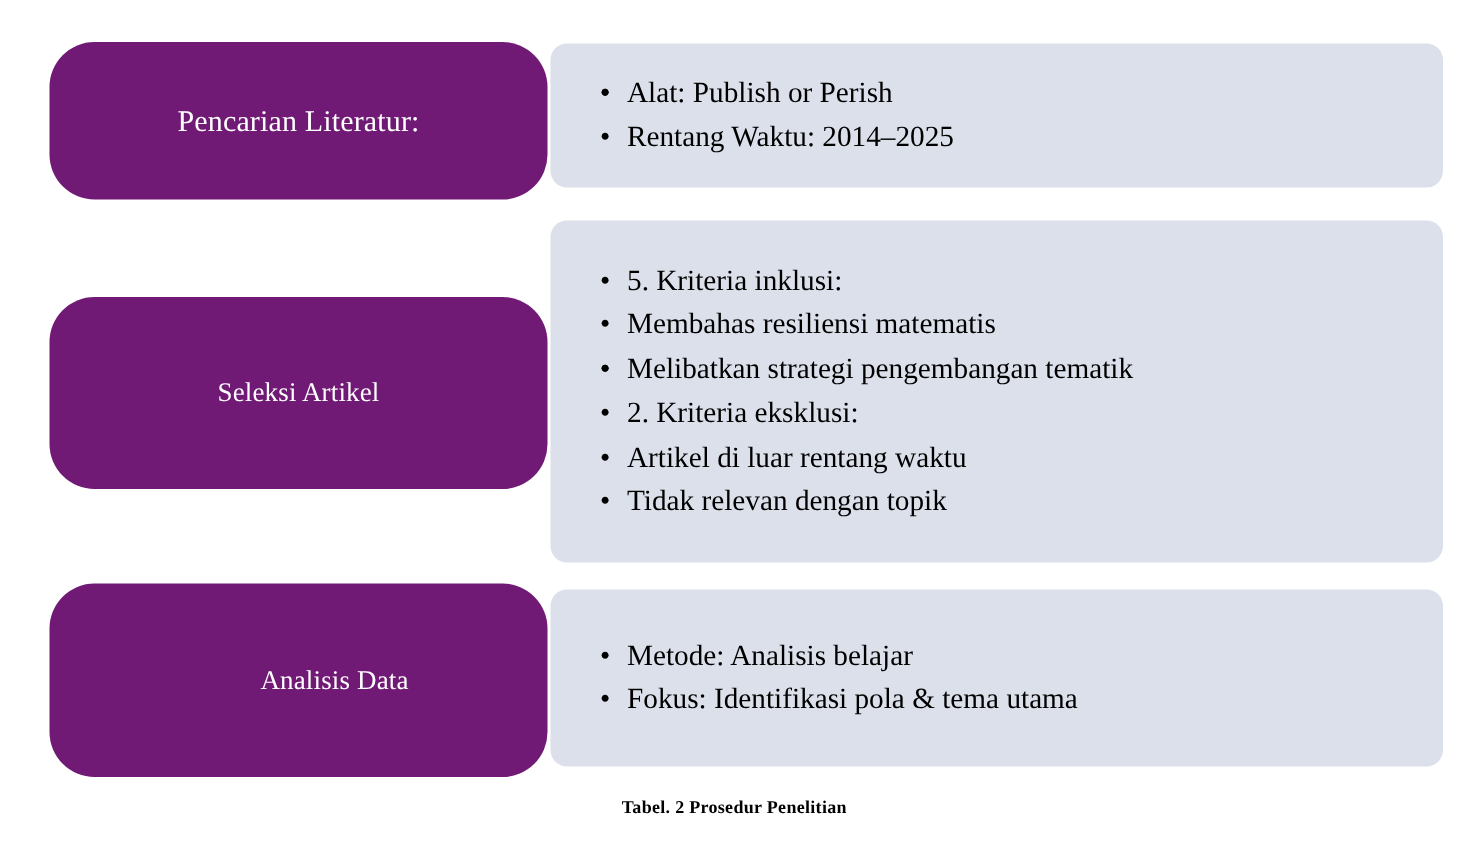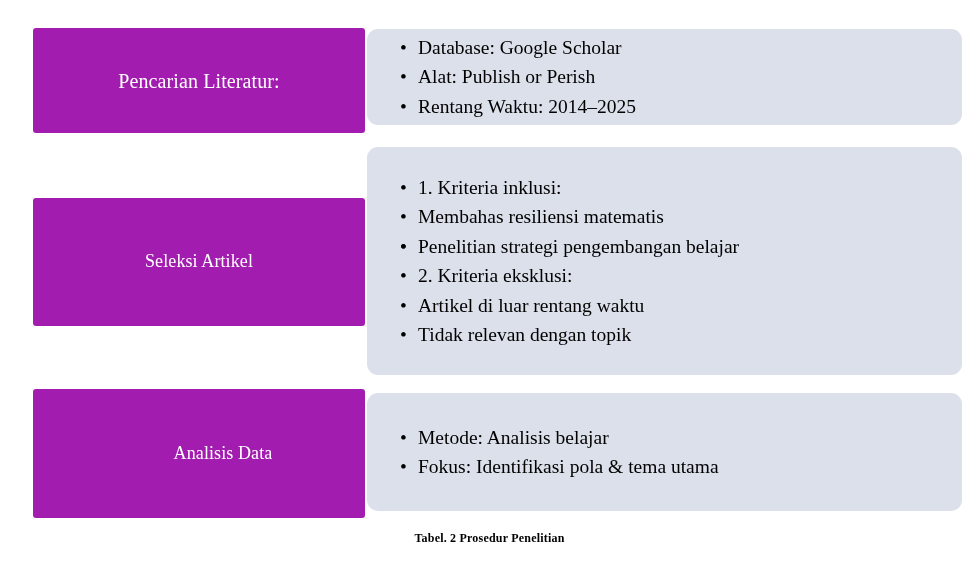--- a/index.html
+++ b/index.html
@@ -23,22 +23,22 @@
   .row {
     position: absolute;
     left: 0;
     width: 979px;
   }
   
   .label-box {
     position: absolute;
     left: 33px;
     width: 332px;
-    background: #a21caf;
-    border-radius: 3px;
+    background: #701a75;
+    border-radius: 30px;
     display: flex;
     align-items: center;
     justify-content: center;
     box-sizing: border-box;
   }
   .label-text {
     color: #ffffff;
     font-size: 20px;
     line-height: 1.2;
     text-align: center;
@@ -112,37 +112,37 @@
 <body>
 
 <div class="diagram">
 
   <div class="row" id="row1">
     <div class="label-box">
       <span class="label-text">Pencarian Literatur:</span>
     </div>
     <div class="panel">
       <ul>
-        <li><span class="bullet">•</span><span>Database: Google Scholar</span></li>
+        <li><span class="bullet">•</span></li>
         <li><span class="bullet">•</span><span>Alat: Publish or Perish</span></li>
         <li><span class="bullet">•</span><span>Rentang Waktu: 2014–2025</span></li>
       </ul>
     </div>
   </div>
 
   <div class="row" id="row2">
     <div class="label-box">
       <span class="label-text small">Seleksi Artikel</span>
     </div>
     <div class="panel">
       <ul>
-        <li><span class="bullet">•</span><span>1. Kriteria inklusi:</span></li>
+        <li><span class="bullet">•</span><span>5. Kriteria inklusi:</span></li>
         <li><span class="bullet">•</span><span>Membahas resiliensi matematis</span></li>
         <li><span class="bullet">•</span></li>
-        <li><span class="bullet">•</span><span>Penelitian strategi pengembangan belajar</span></li>
+        <li><span class="bullet">•</span><span>Melibatkan strategi pengembangan tematik</span></li>
         <li><span class="bullet">•</span><span>2. Kriteria eksklusi:</span></li>
         <li><span class="bullet">•</span><span>Artikel di luar rentang waktu</span></li>
         <li><span class="bullet">•</span><span>Tidak relevan dengan topik</span></li>
       </ul>
     </div>
   </div>
 
   <div class="row" id="row3">
     <div class="label-box">
       <span class="label-text small">Analisis Data</span>

